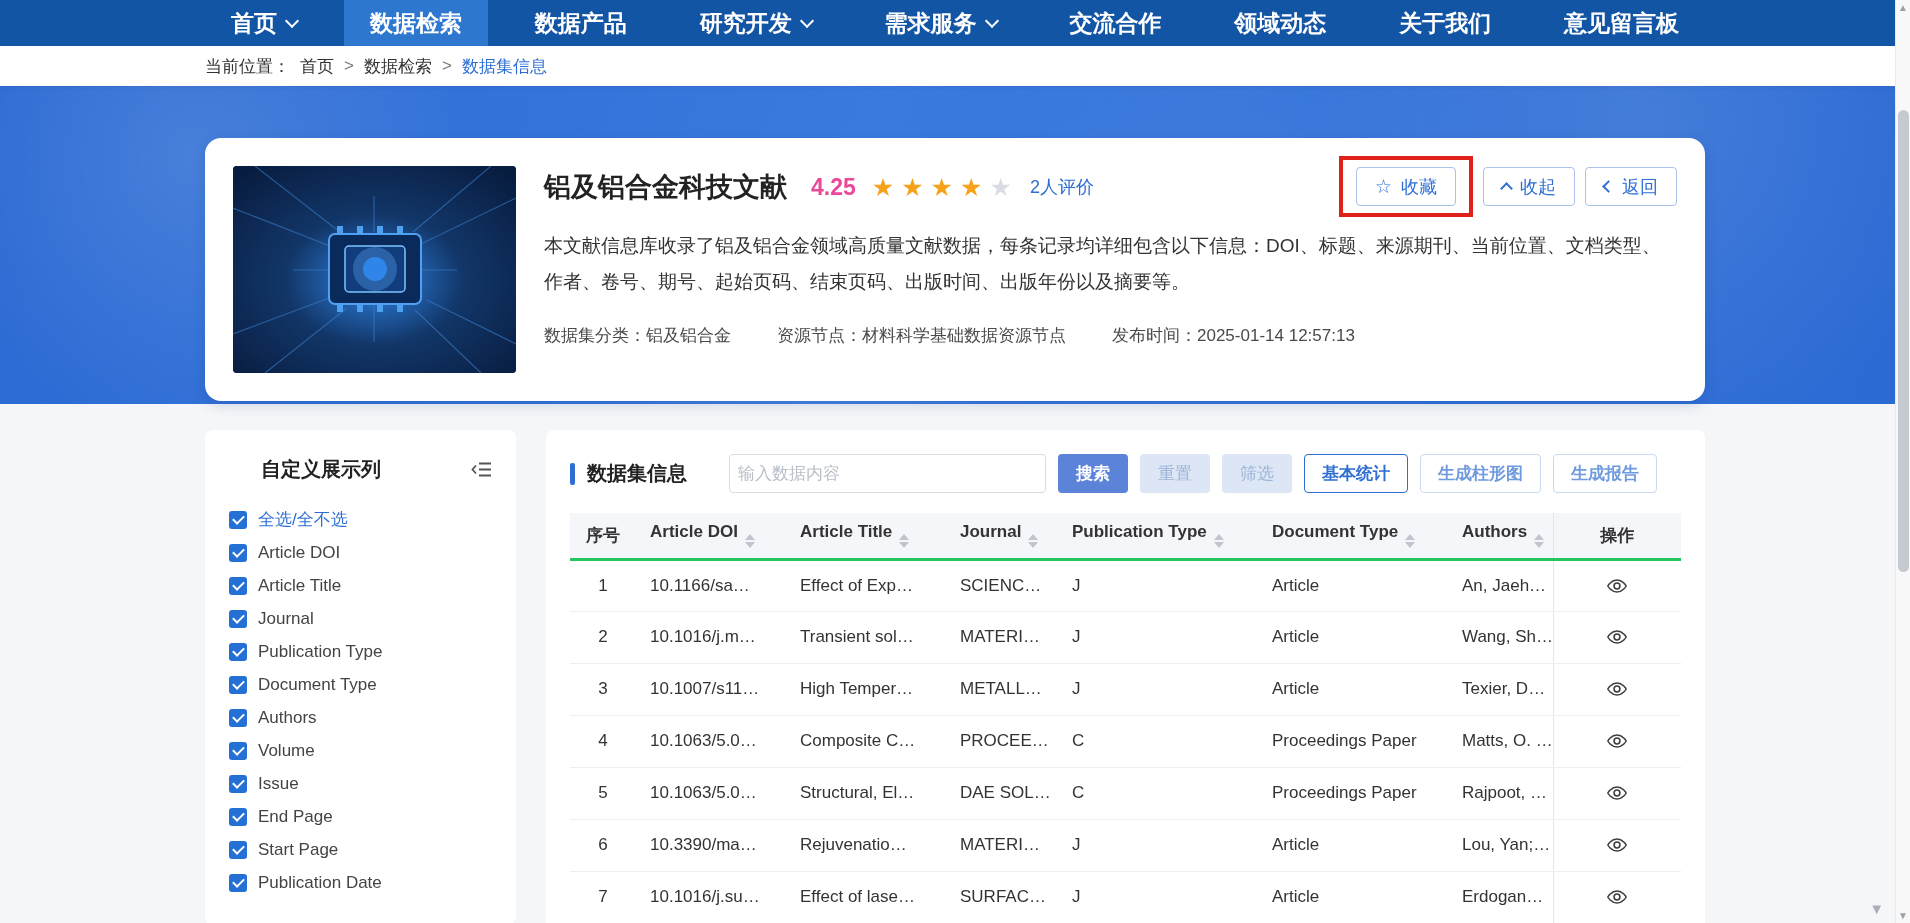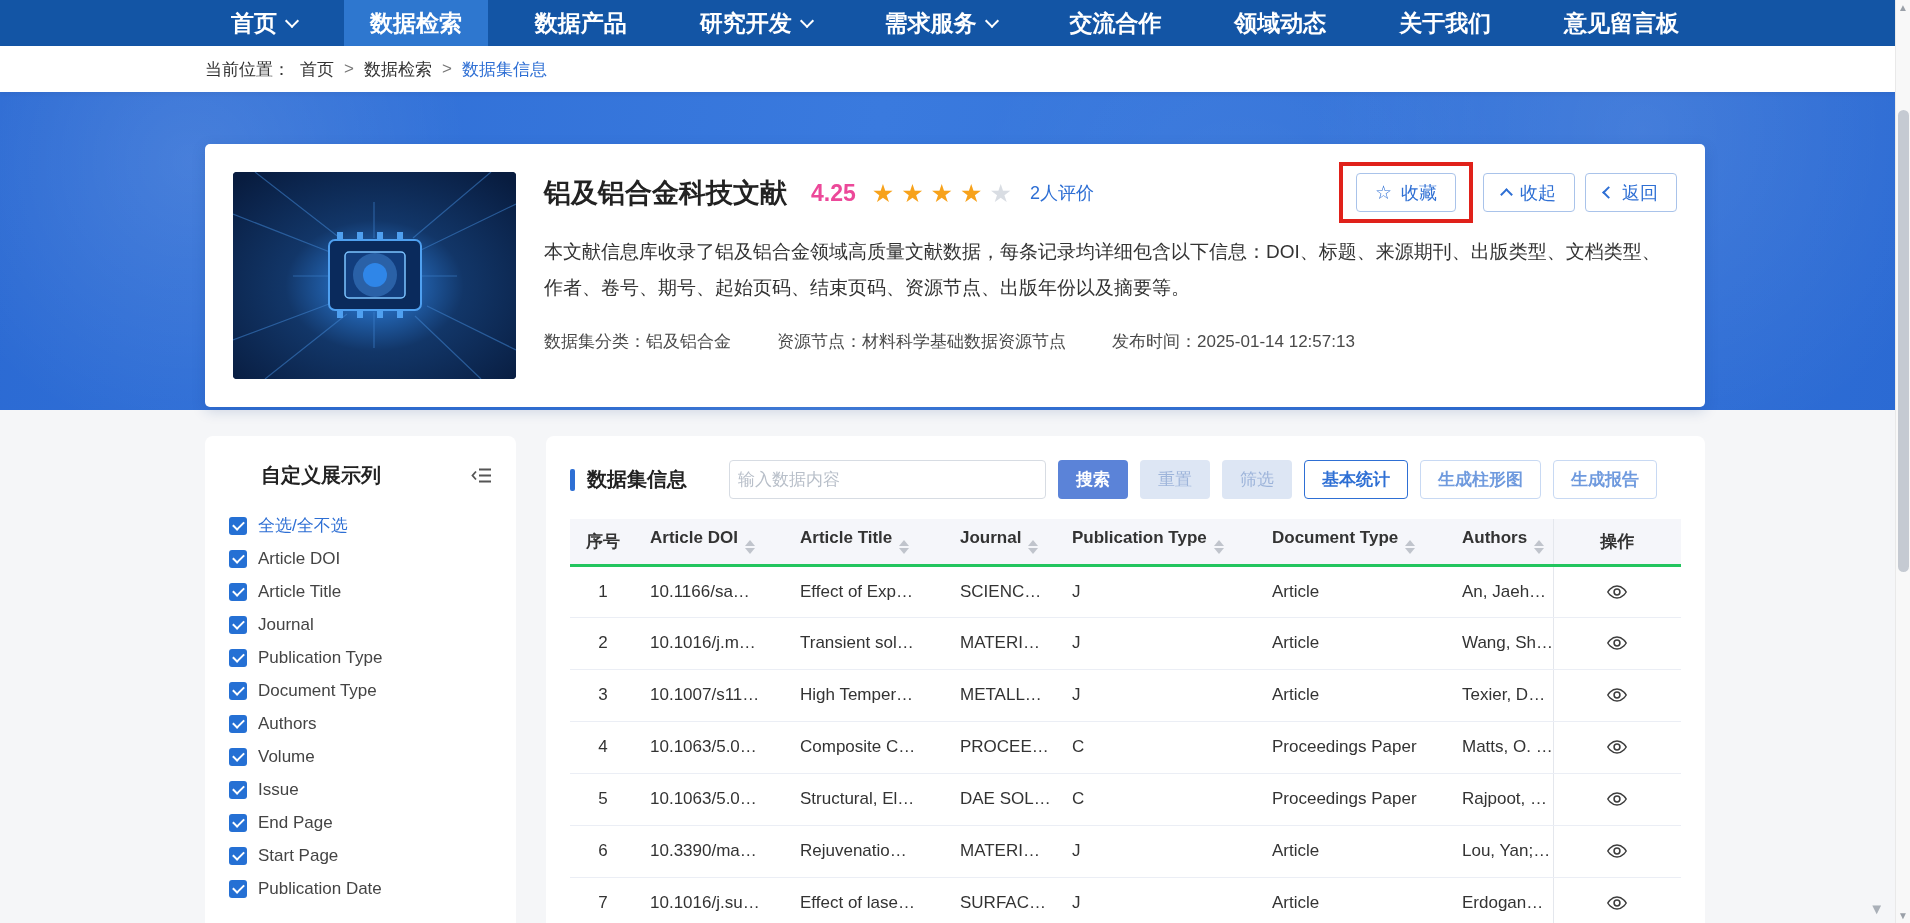--- a/index.html
+++ b/index.html
@@ -10,35 +10,35 @@
   
   .topnav { height:46px; background:#1355a5; }
   .topnav .container { display:flex; justify-content:space-between; height:100%; }
   .nav-item { display:flex; align-items:center; padding:0 26px; color:#fff; font-size:23px;
     font-weight:700; cursor:pointer; white-space:nowrap; }
   .nav-item.active { background:#2e77cf; }
   .nav-item .chev { width:10px; height:10px; border-right:2px solid #fff; border-bottom:2px solid #fff;
     transform:rotate(45deg); margin-left:10px; margin-top:-5px; }
 
   
-  .crumb-bar { height:46px; background:#fff; display:flex; align-items:center;
+  .crumb-bar { height:40px; background:#fff; display:flex; align-items:center;
     box-shadow:0 2px 4px rgba(0,0,0,.05); position:relative; z-index:2; }
   .crumb { display:flex; align-items:center; gap:10px; font-size:17px; color:#333; }
   .crumb a { color:#333; text-decoration:none; cursor:pointer; }
   .crumb a.current { color:#2e6fd4; }
   .crumb .sep { color:#777; }
 
   
   .banner { height:318px; background:linear-gradient(100deg,#2b6ad3 0%,#3a7ade 45%,#2b6ad3 100%); position:relative; }
   .banner::before { content:""; position:absolute; inset:0; pointer-events:none; background:
     radial-gradient(circle at 10% 22%, rgba(255,255,255,.12), transparent 16%),
     radial-gradient(circle at 42% 85%, rgba(255,255,255,.08), transparent 18%),
     radial-gradient(circle at 86% 12%, rgba(255,255,255,.10), transparent 20%),
     radial-gradient(circle at 65% 40%, rgba(255,255,255,.05), transparent 22%); }
-  .dataset-card { position:relative; top:52px; background:#fff; border-radius:5px; padding:28px;
+  .dataset-card { position:relative; top:52px; background:#fff; border-radius:16px; padding:28px;
     display:flex; gap:28px; box-shadow:0 4px 14px rgba(15,55,130,.18); }
   .thumb { width:283px; height:207px; flex:none; border-radius:4px; overflow:hidden; background:#081c3f; }
   .info { flex:1; position:relative; min-width:0; }
   .title-row { display:flex; align-items:center; height:42px; }
   .ds-title { font-size:27px; font-weight:700; color:#222; }
   .rating-num { font-size:23px; font-weight:700; color:#ec4899; margin-left:24px; }
   .stars { margin-left:16px; display:flex; gap:7px; font-size:25px; line-height:1; }
   .star { cursor:pointer; }
   .star.full { color:#f7a21b; }
   .star.empty { color:#d9dde3; }
@@ -218,21 +218,21 @@
           <button class="btn-ghost gap">
             <i class="chv up"></i>
             <span>收起</span>
           </button>
           <button class="btn-ghost gap">
             <i class="chv left"></i>
             <span>返回</span>
           </button>
         </div>
 
-        <p class="desc">本文献信息库收录了铝及铝合金领域高质量文献数据，每条记录均详细包含以下信息：DOI、标题、来源期刊、出版类型、文档类型、作者、卷号、期号、起始页码、结束页码、资源节点、出版年份以及摘要等。</p>
+        <p class="desc">本文献信息库收录了铝及铝合金领域高质量文献数据，每条记录均详细包含以下信息：DOI、标题、来源期刊、当前位置、文档类型、作者、卷号、期号、起始页码、结束页码、出版时间、出版年份以及摘要等。</p>
 
         <div class="meta">
           <span class="meta-item">
             <span>数据集分类：</span><span>铝及铝合金</span>
           </span>
           <span class="meta-item">
             <span>资源节点：</span><span>材料科学基础数据资源节点</span>
           </span>
           <span class="meta-item">
             <span>发布时间：</span><span>2025-01-14 12:57:13</span>

